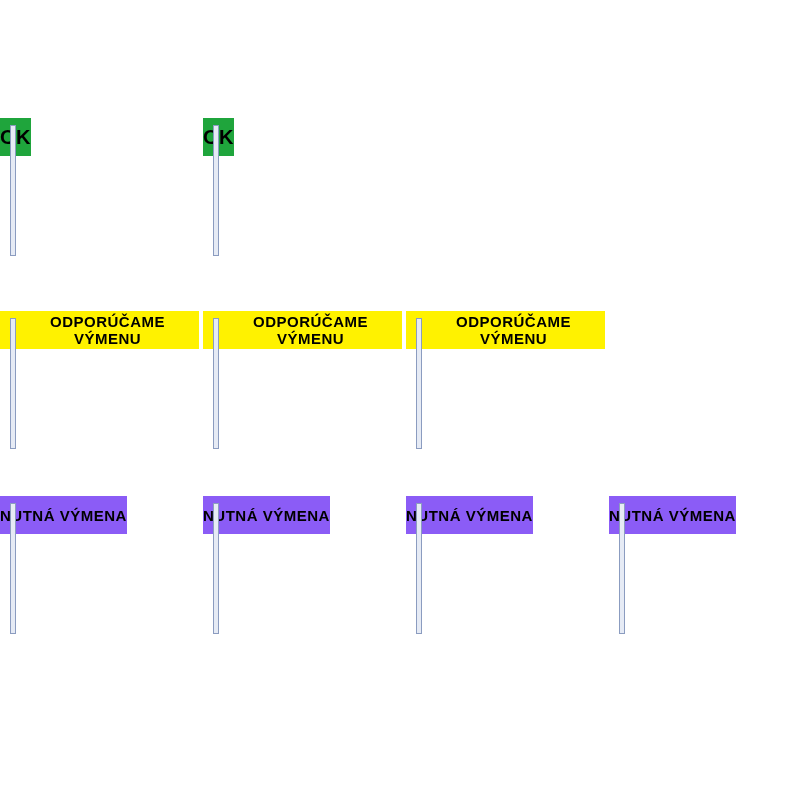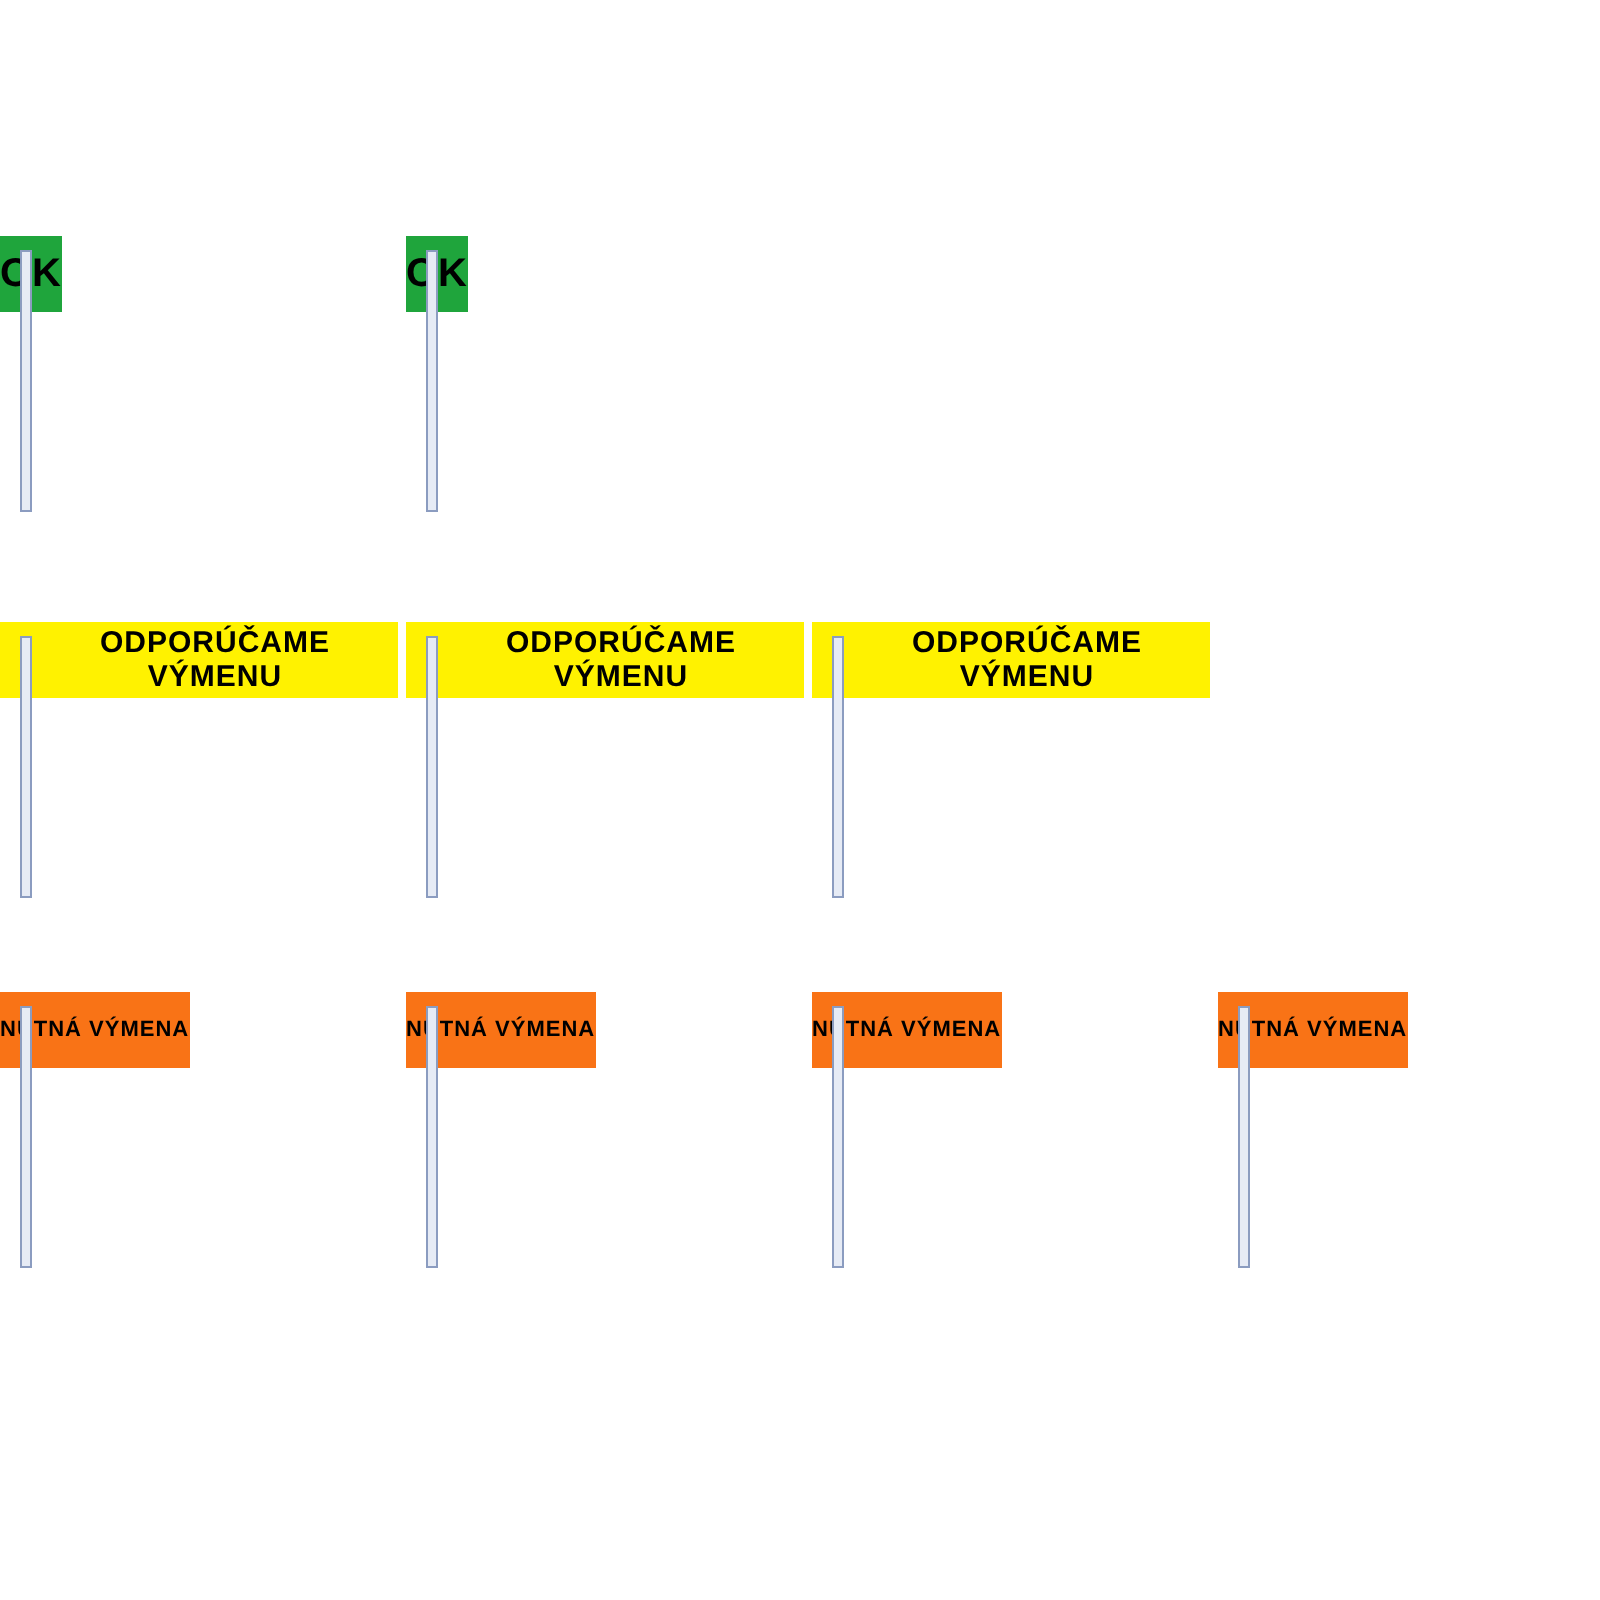--- a/index.html
+++ b/index.html
@@ -16,21 +16,21 @@
     border:2px solid #e6ebf5; outline:1px solid #8b9cc0;
     box-shadow: inset 0 0 0 1px #3e5478;
   }
   .frame svg { display:block; width:100%; height:100%; }
   .statusbar {
     height:38px; display:flex; align-items:center; justify-content:center;
     font-weight:700; color:#000; letter-spacing:.5px; text-align:center;
   }
   .statusbar.ok        { background:#1fa53c; font-size:20px; }
   .statusbar.recommend { background:#fff200; font-size:15px;padding-left:16px; }
-  .statusbar.required  { background:#f97316; font-size:11px; }
+  .statusbar.required  { background:#8b5cf6; font-size:15px; }
   .scl { fill:#ffffff; font-size:7px; font-weight:bold; font-family:"Liberation Sans", sans-serif; }
   .gridline { stroke:#4a73a8; stroke-width:0.8; opacity:0.85; }
   .streaks { stroke:#e8111c; fill:none; stroke-linecap:round; }
 </style>
 </head>
 <body>
 
 <svg width="0" height="0" style="position:absolute">
   <defs>
     <linearGradient id="bgGrad" x1="0" y1="0" x2="0" y2="1">

